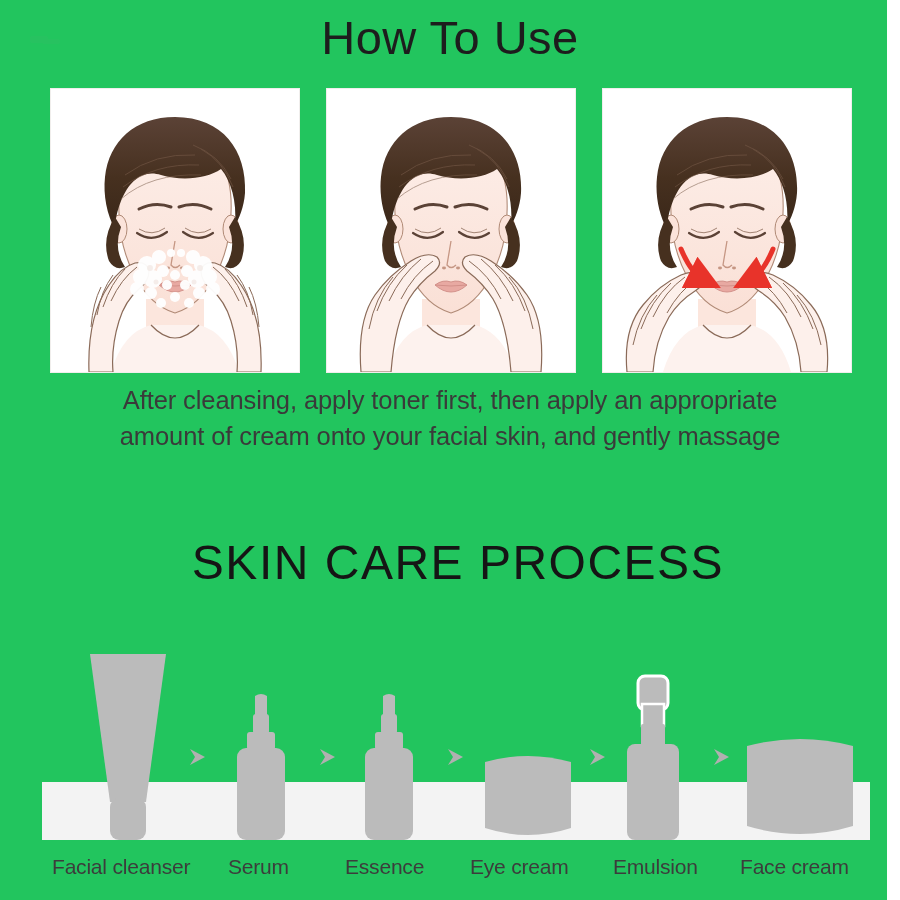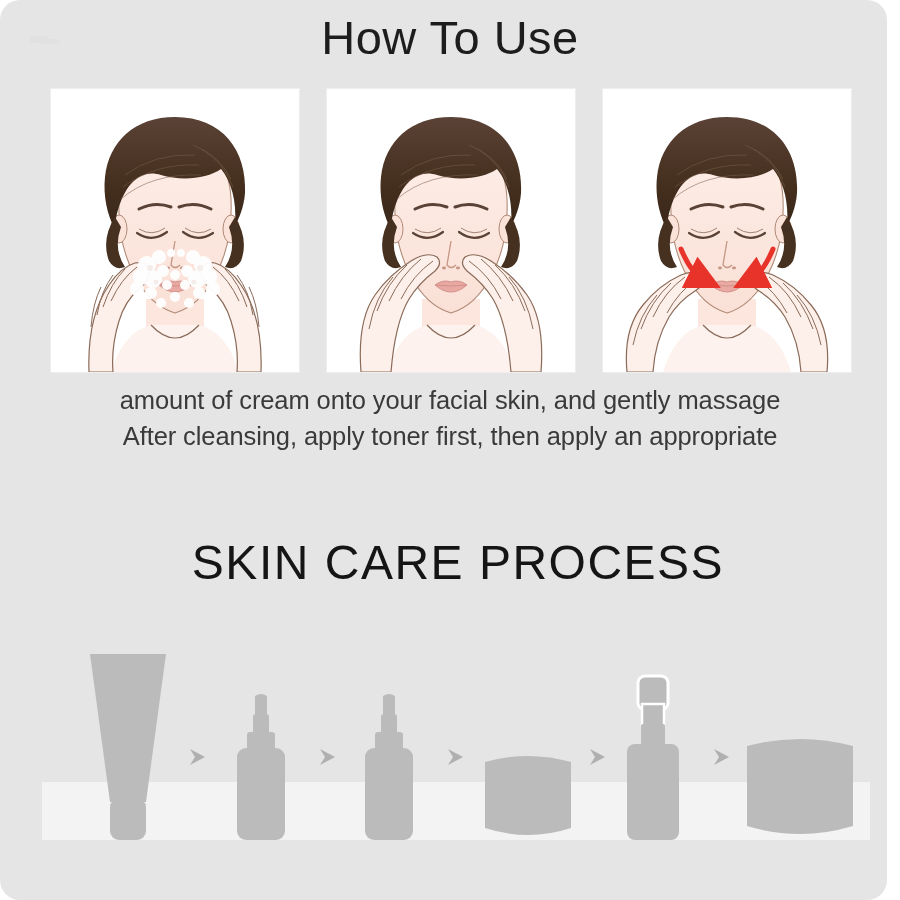--- a/index.html
+++ b/index.html
@@ -3,21 +3,21 @@
 <meta charset="utf-8">
 <style>
   html,body{margin:0;padding:0;}
   body{
     width:900px;height:900px;
     background:#ffffff;
     font-family:"Liberation Sans", sans-serif;
     overflow:hidden;
     position:relative;
   }
-  .page{position:relative;width:887px;height:900px;background:#e5e5e5;border-radius:20px;}
+  .page{position:relative;width:887px;height:900px;background:#22c55e;}
 
   
   .watermark{
     position:absolute;left:28px;top:30px;width:34px;height:20px;
     opacity:.045;
   }
 
   
   .title-how{
     position:absolute;left:0;top:10px;width:900px;
@@ -391,22 +391,22 @@
 
         <g>
           <path d="M78 160 Q88 184 100 190" stroke="#e8332a" stroke-width="5" fill="none" stroke-linecap="round" marker-end="url(#redhead)"></path>
           <path d="M170 160 Q160 184 148 190" stroke="#e8332a" stroke-width="5" fill="none" stroke-linecap="round" marker-end="url(#redhead)"></path>
         </g>
       </svg>
     </div>
   </div>
 
   <div class="instructions">
+    <div>After cleansing, apply toner first, then apply an appropriate</div>
     <div>amount of cream onto your facial skin, and gently massage</div>
-    <div>After cleansing, apply toner first, then apply an appropriate</div>
   </div>
 
   <div class="title-process">SKIN CARE PROCESS</div>
 
   <div class="process">
 
     <div class="shelf"></div>
 
     <div class="prod" style="left:82px; bottom:58px;">
       <svg width="92" height="190" viewBox="0 0 92 190" xmlns="http://www.w3.org/2000/svg">
@@ -479,14 +479,22 @@
       </svg>
     </div>
 
     <div class="prod" style="left:744px; bottom:58px;">
       <svg width="112" height="110" viewBox="0 0 112 110" xmlns="http://www.w3.org/2000/svg">
         <path d="M3 14 Q56 0 109 14 L109 94 Q56 110 3 94 Z" fill="#bbbbbb"></path>
       </svg>
     </div>
   </div>
 
+  <div class="labels">
+    <div class="lbl" style="left:52px;">Facial cleanser</div>
+    <div class="lbl" style="left:228px;">Serum</div>
+    <div class="lbl" style="left:345px;">Essence</div>
+    <div class="lbl" style="left:470px;">Eye cream</div>
+    <div class="lbl" style="left:613px;">Emulsion</div>
+    <div class="lbl" style="left:740px;">Face cream</div>
+  </div>
 
 </div>
 
 </body></html>

